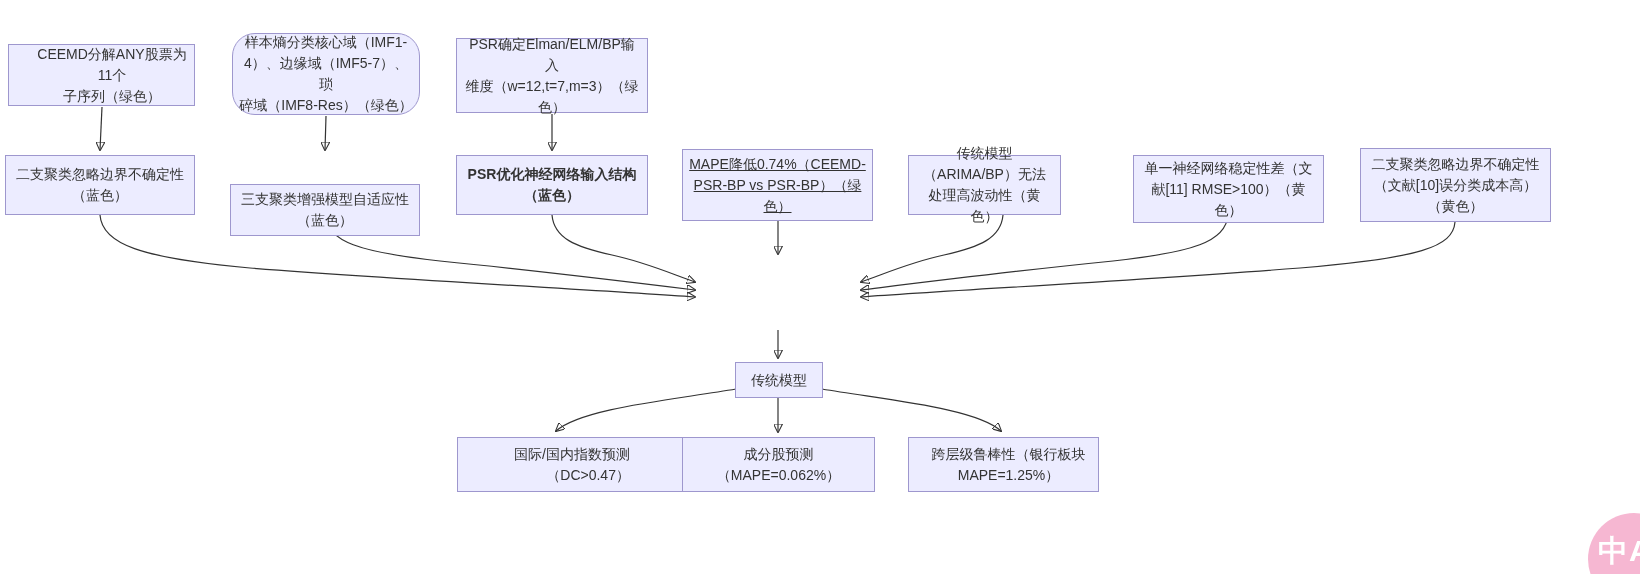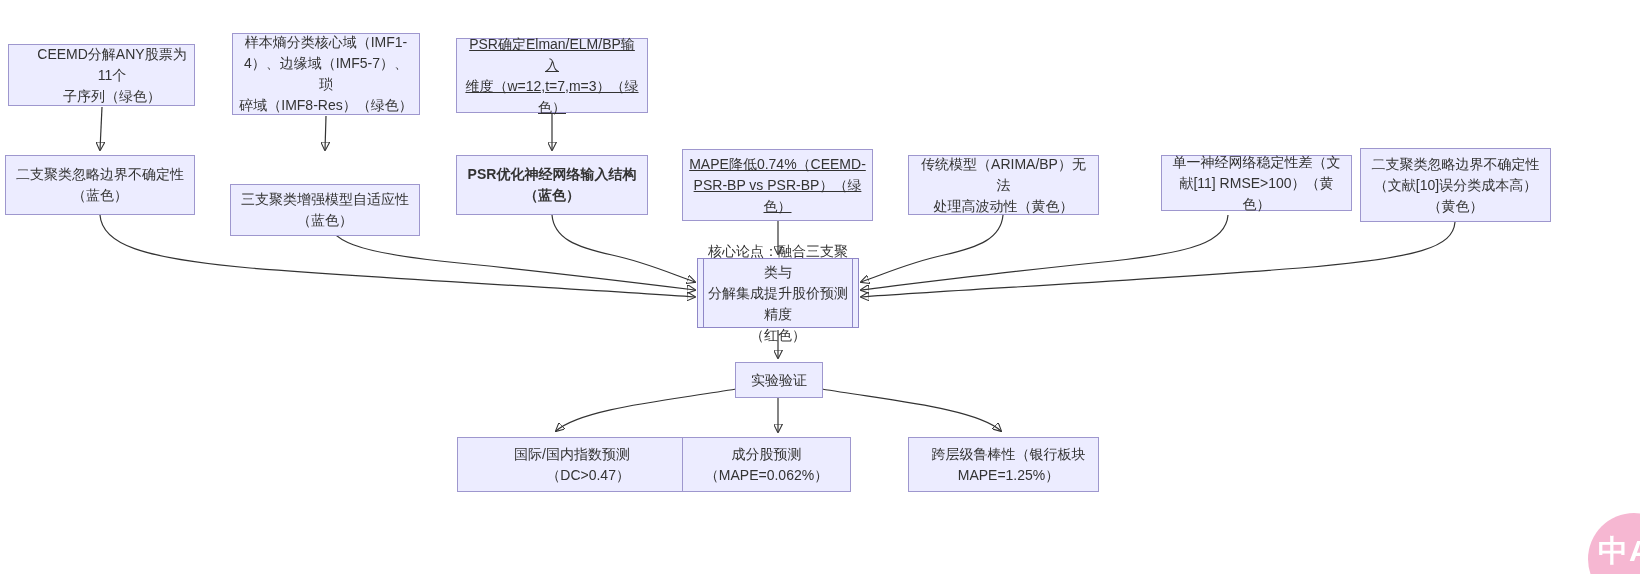--- a/index.html
+++ b/index.html
@@ -26,33 +26,33 @@
   }
   .node.subroutine{border-color:#8f87c7;}
   .node.subroutine::before,.node.subroutine::after{
     content:"";position:absolute;top:0;bottom:0;width:1px;background:#8f87c7;
   }
   .node.subroutine::before{left:5px;}
   .node.subroutine::after{right:5px;}
 
   
   #node-a{left:8px;   top:44px;  width:187px;height:62px;padding-left:27px;}
-  #node-b{left:232px; top:33px;  width:188px;height:82px;}
-  #node-c{left:456px; top:38px;  width:192px;height:75px;text-decoration:underline;}
+  #node-b{left:232px; top:33px;  width:188px;height:82px;border-radius:23px;}
+  #node-c{left:456px; top:38px;  width:192px;height:75px;}
   #node-d{left:5px;   top:155px; width:190px;height:60px;}
   #node-e{left:230px; top:155px; width:190px;height:52px;margin-top:29px;}
   #node-f{left:456px; top:155px; width:192px;height:60px;font-weight:bold;}
   #node-g{left:682px; top:149px; width:191px;height:72px;text-decoration:underline;}
-  #node-h{left:908px; top:155px; width:191px;height:60px;}
-  #node-i{left:1133px;top:155px; width:191px;height:56px;margin-left:28px;}
+  #node-h{left:908px; top:155px; width:153px;height:60px;}
+  #node-i{left:1133px;top:155px; width:191px;height:68px;}
   #node-j{left:1360px;top:148px; width:191px;height:74px;}
   #node-k{left:697px; top:258px; width:162px;height:70px;}
   #node-l{left:735px; top:362px; width:88px; height:36px;}
   #node-m{left:457px; top:437px; width:230px;height:55px;text-align:right;}
-  #node-n{left:682px; top:437px; width:169px;height:55px;}
+  #node-n{left:682px; top:437px; width:193px;height:55px;}
   #node-o{left:908px; top:437px; width:191px;height:55px;padding-left:16px;}
 
   .translate-btn{
     position:absolute;left:1588px;top:513px;width:92px;height:92px;
     border-radius:50%;
     background:#f6b7d2;
     border:none;
     color:#ffffff;
     cursor:pointer;
   }
@@ -109,24 +109,21 @@
   <div class="node" id="node-g">MAPE降低0.74%（CEEMD-
 PSR-BP vs PSR-BP）（绿
 色）</div>
   <div class="node" id="node-h">传统模型（ARIMA/BP）无法
 处理高波动性（黄色）</div>
   <div class="node" id="node-i">单一神经网络稳定性差（文
 献[11] RMSE&gt;100）（黄色）</div>
   <div class="node" id="node-j">二支聚类忽略边界不确定性
 （文献[10]误分类成本高）
 （黄色）</div>
-  <div class="node subroutine" id="node-k">核心论点：融合三支聚类与
-分解集成提升股价预测精度
-（红色）</div>
-  <div class="node" id="node-l">实验验证</div>
+  <div class="node" id="node-l">传统模型</div>
   <div class="node" id="node-m">国际/国内指数预测
 （DC&gt;0.47）</div>
   <div class="node" id="node-n">成分股预测
 （MAPE=0.062%）</div>
   <div class="node" id="node-o">跨层级鲁棒性（银行板块
 MAPE=1.25%）</div>
 
   <button class="translate-btn">
     <span>中A</span>
   </button>

